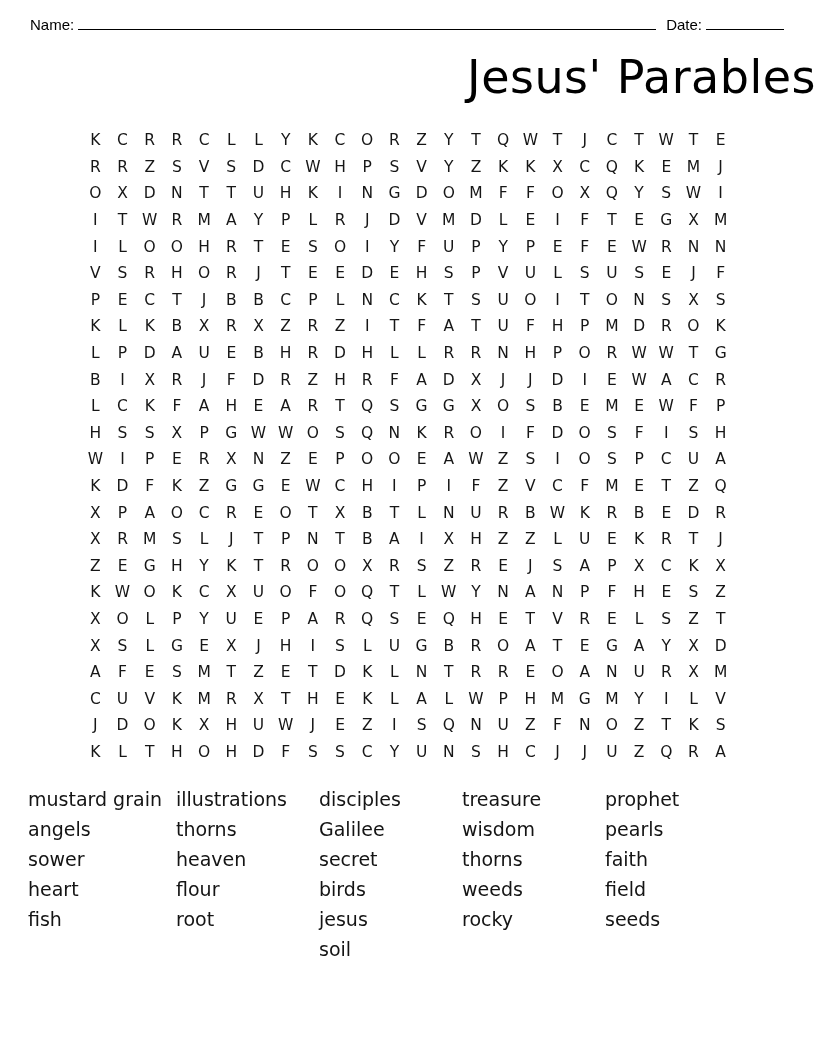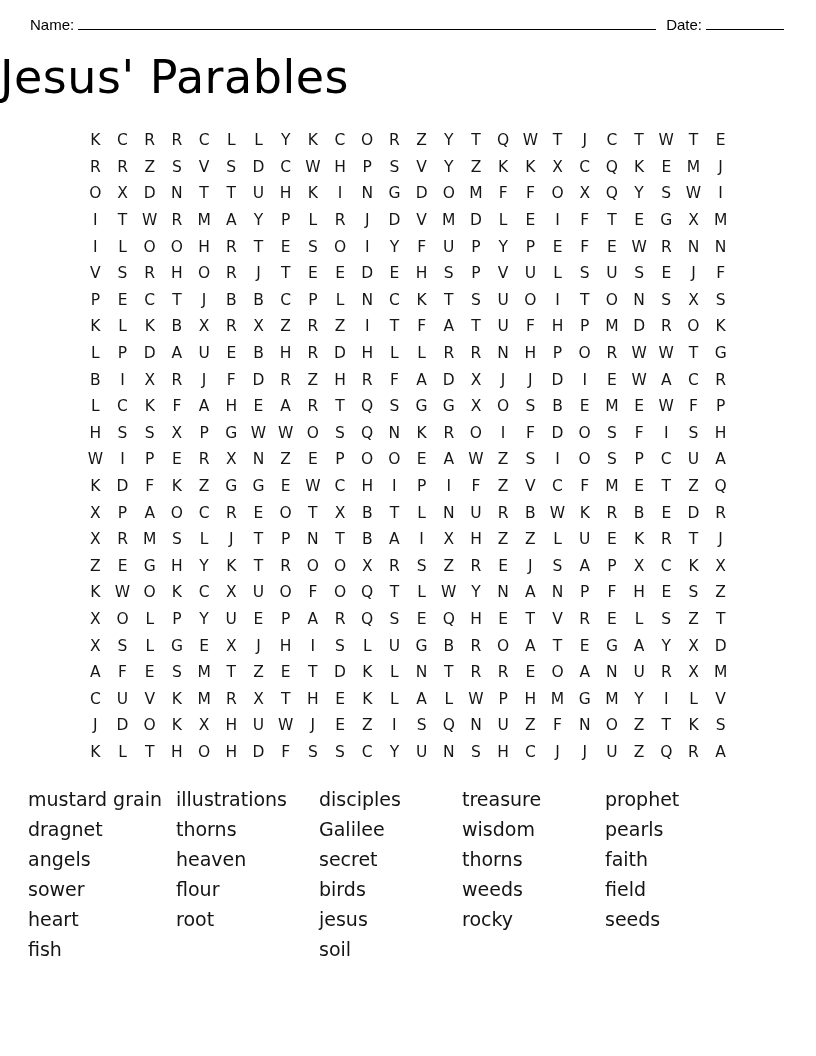--- a/index.html
+++ b/index.html
@@ -34,21 +34,21 @@
     margin: 0 2px 0 4px;
     align-self: flex-end;
     margin-bottom: 3px;
   }
   .rule-name { flex: 1 1 auto; min-width: 0; }
   .rule-date { width: 78px; flex: 0 0 78px; }
   .header .date-label { margin-left: 8px; }
 
   
   .title {
-    text-align: left;
+    text-align: right;
     font-family: "DejaVu Sans", sans-serif;
     font-size: 46px;
     font-weight: 400;
     letter-spacing: 0.5px;
     margin: 20px 0 0 0;
     line-height: 1.05;
   }
 
   
   .grid-wrap {
@@ -682,21 +682,20 @@
       <div class="cell">Z</div>
       <div class="cell">Q</div>
       <div class="cell">R</div>
       <div class="cell">A</div>
     </div>
 </div>
 
 <div class="wordlist" id="wordlist">
     <div class="word-col">
       <div class="word">mustard grain</div>
-      <div class="word">dragnet</div>
       <div class="word">angels</div>
       <div class="word">sower</div>
       <div class="word">heart</div>
       <div class="word">fish</div>
     </div>
     <div class="word-col">
       <div class="word">illustrations</div>
       <div class="word">thorns</div>
       <div class="word">heaven</div>
       <div class="word">flour</div>

